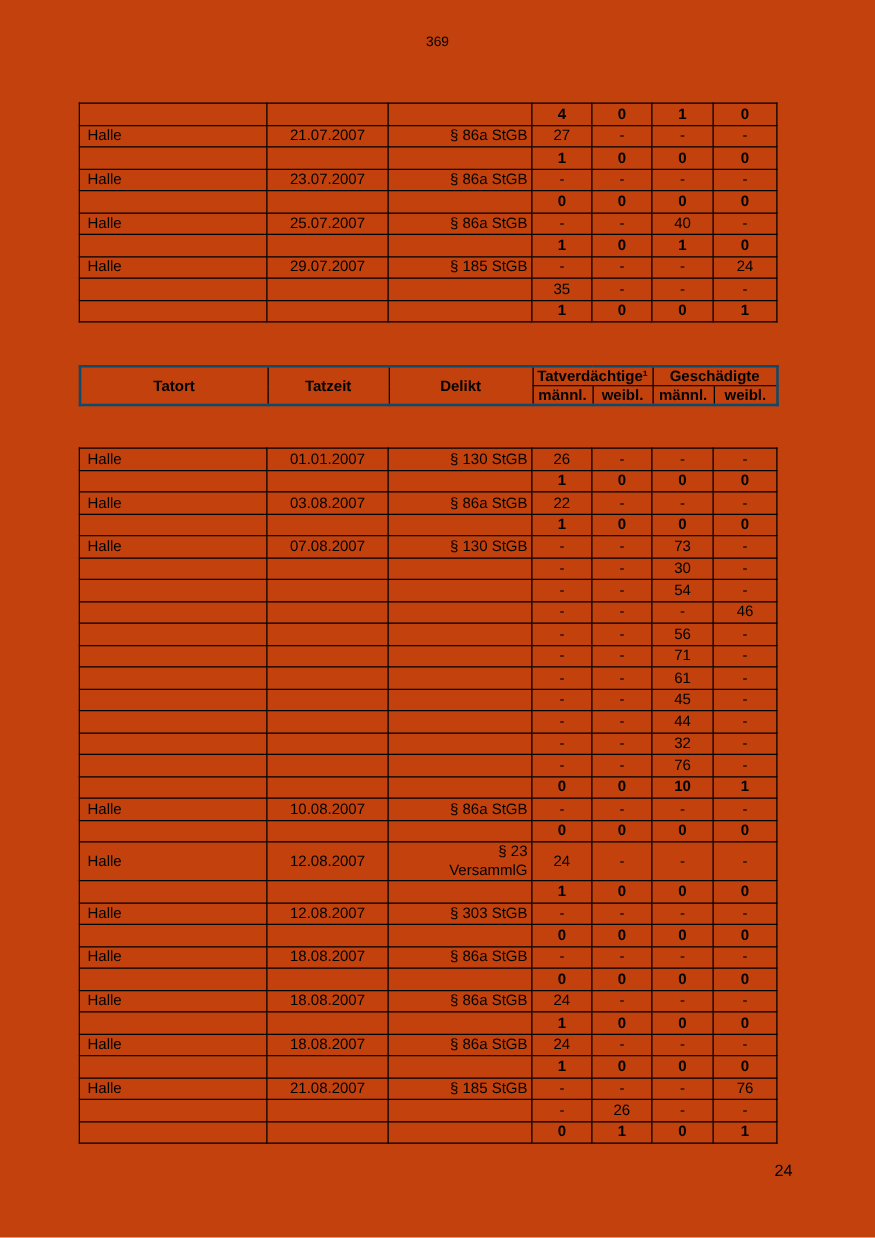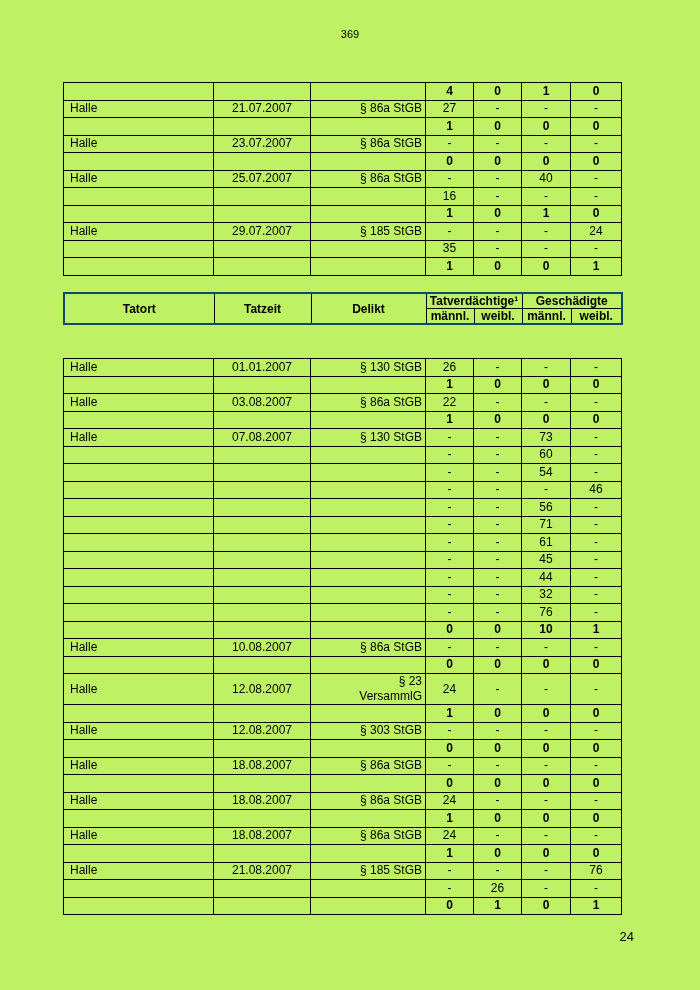--- a/index.html
+++ b/index.html
@@ -1,21 +1,21 @@
 <!DOCTYPE html>
 <html><head>
 <meta charset="utf-8">
 <style>
   * { box-sizing: border-box; }
   html, body { margin: 0; padding: 0; background: #e8e8e8; }
   .page {
     position: relative;
     width: 700px;
     height: 990px;
-    background: #bef264;
+    background: #c2410c;
     font-family: "Liberation Sans", sans-serif;
     color: #000;
     overflow: hidden;
     margin: 0 auto;
   }
   .page-num-top {
     position: absolute;
     top: 28px; left: 0; right: 0;
     text-align: center;
     font-size: 11px;
@@ -118,29 +118,20 @@
           <td class="c-num">0</td>
           <td class="c-num">0</td>
         </tr>
         <tr>
           <td class="c-tatort">Halle</td>
           <td class="c-tatzeit">25.07.2007</td>
           <td class="c-delikt">§ 86a StGB</td>
           <td class="c-num">-</td>
           <td class="c-num">-</td>
           <td class="c-num">40</td>
-          <td class="c-num">-</td>
-        </tr>
-        <tr>
-          <td class="c-tatort"></td>
-          <td class="c-tatzeit"></td>
-          <td class="c-delikt"></td>
-          <td class="c-num">16</td>
-          <td class="c-num">-</td>
-          <td class="c-num">-</td>
           <td class="c-num">-</td>
         </tr>
         <tr class="total-row">
           <td class="c-tatort"></td>
           <td class="c-tatzeit"></td>
           <td class="c-delikt"></td>
           <td class="c-num">1</td>
           <td class="c-num">0</td>
           <td class="c-num">1</td>
           <td class="c-num">0</td>
@@ -257,21 +248,21 @@
           <td class="c-num">-</td>
           <td class="c-num">73</td>
           <td class="c-num">-</td>
         </tr>
         <tr>
           <td class="c-tatort"></td>
           <td class="c-tatzeit"></td>
           <td class="c-delikt"></td>
           <td class="c-num">-</td>
           <td class="c-num">-</td>
-          <td class="c-num">60</td>
+          <td class="c-num">30</td>
           <td class="c-num">-</td>
         </tr>
         <tr>
           <td class="c-tatort"></td>
           <td class="c-tatzeit"></td>
           <td class="c-delikt"></td>
           <td class="c-num">-</td>
           <td class="c-num">-</td>
           <td class="c-num">54</td>
           <td class="c-num">-</td>

